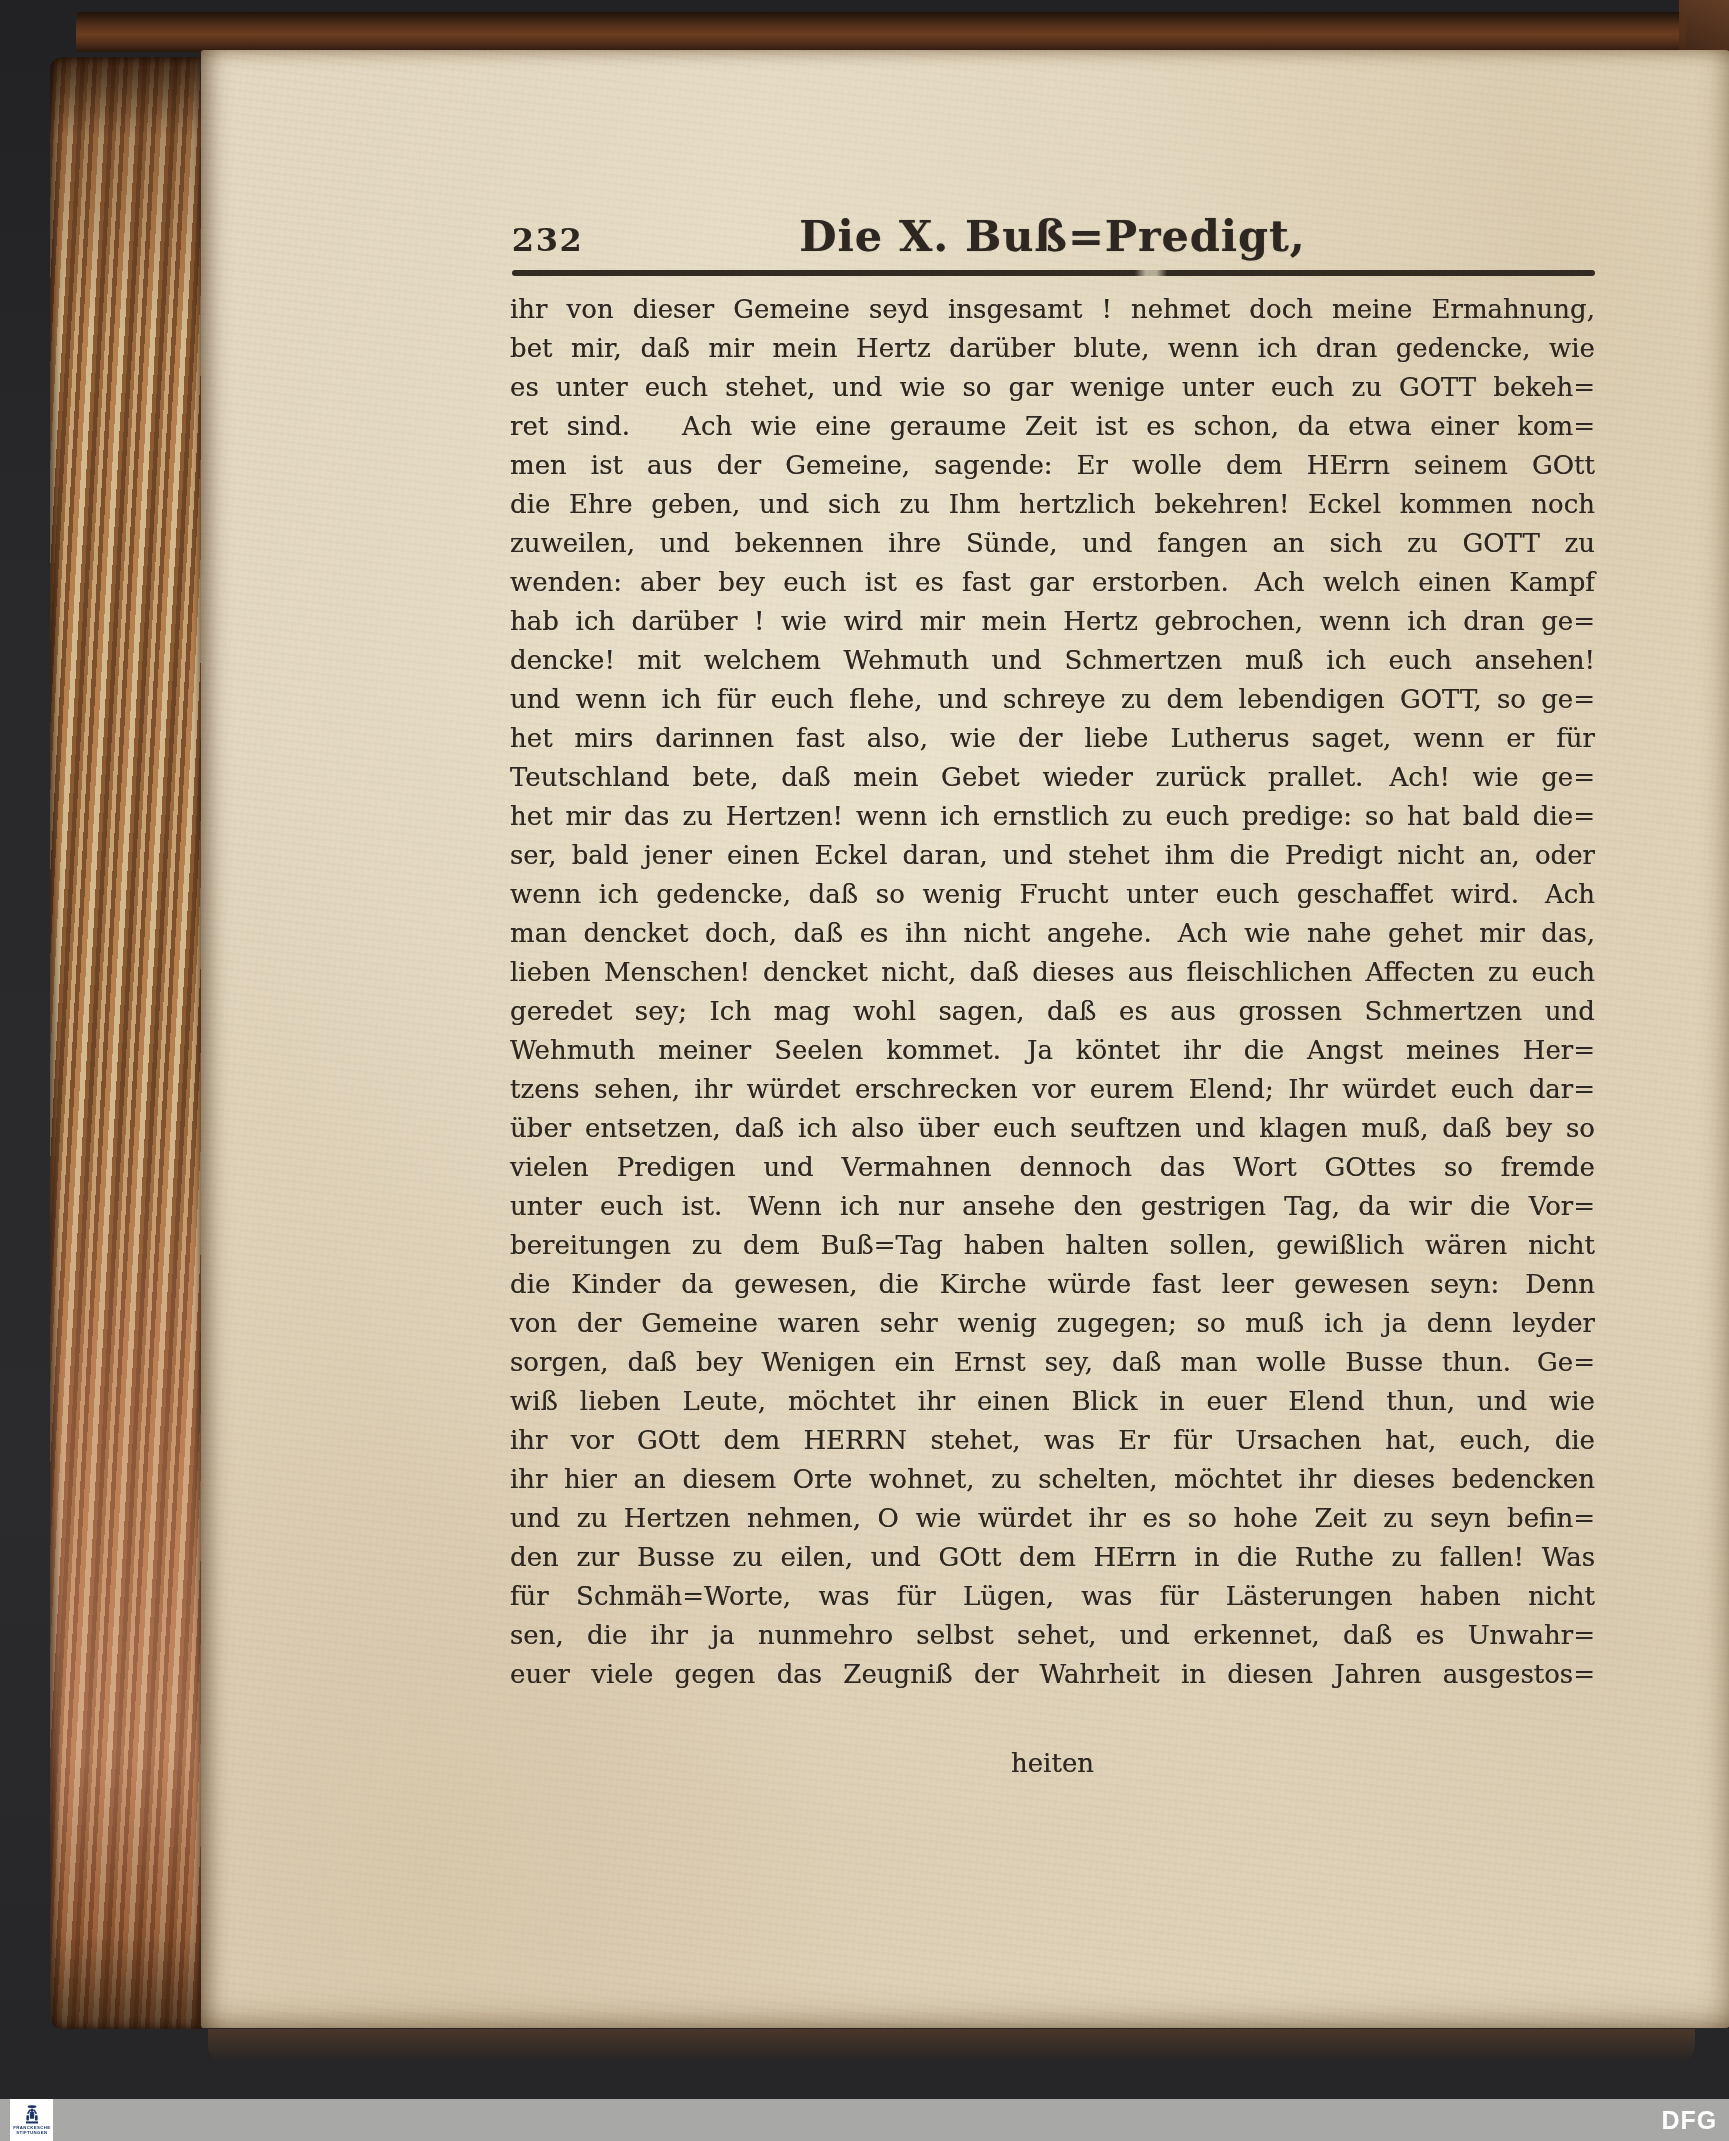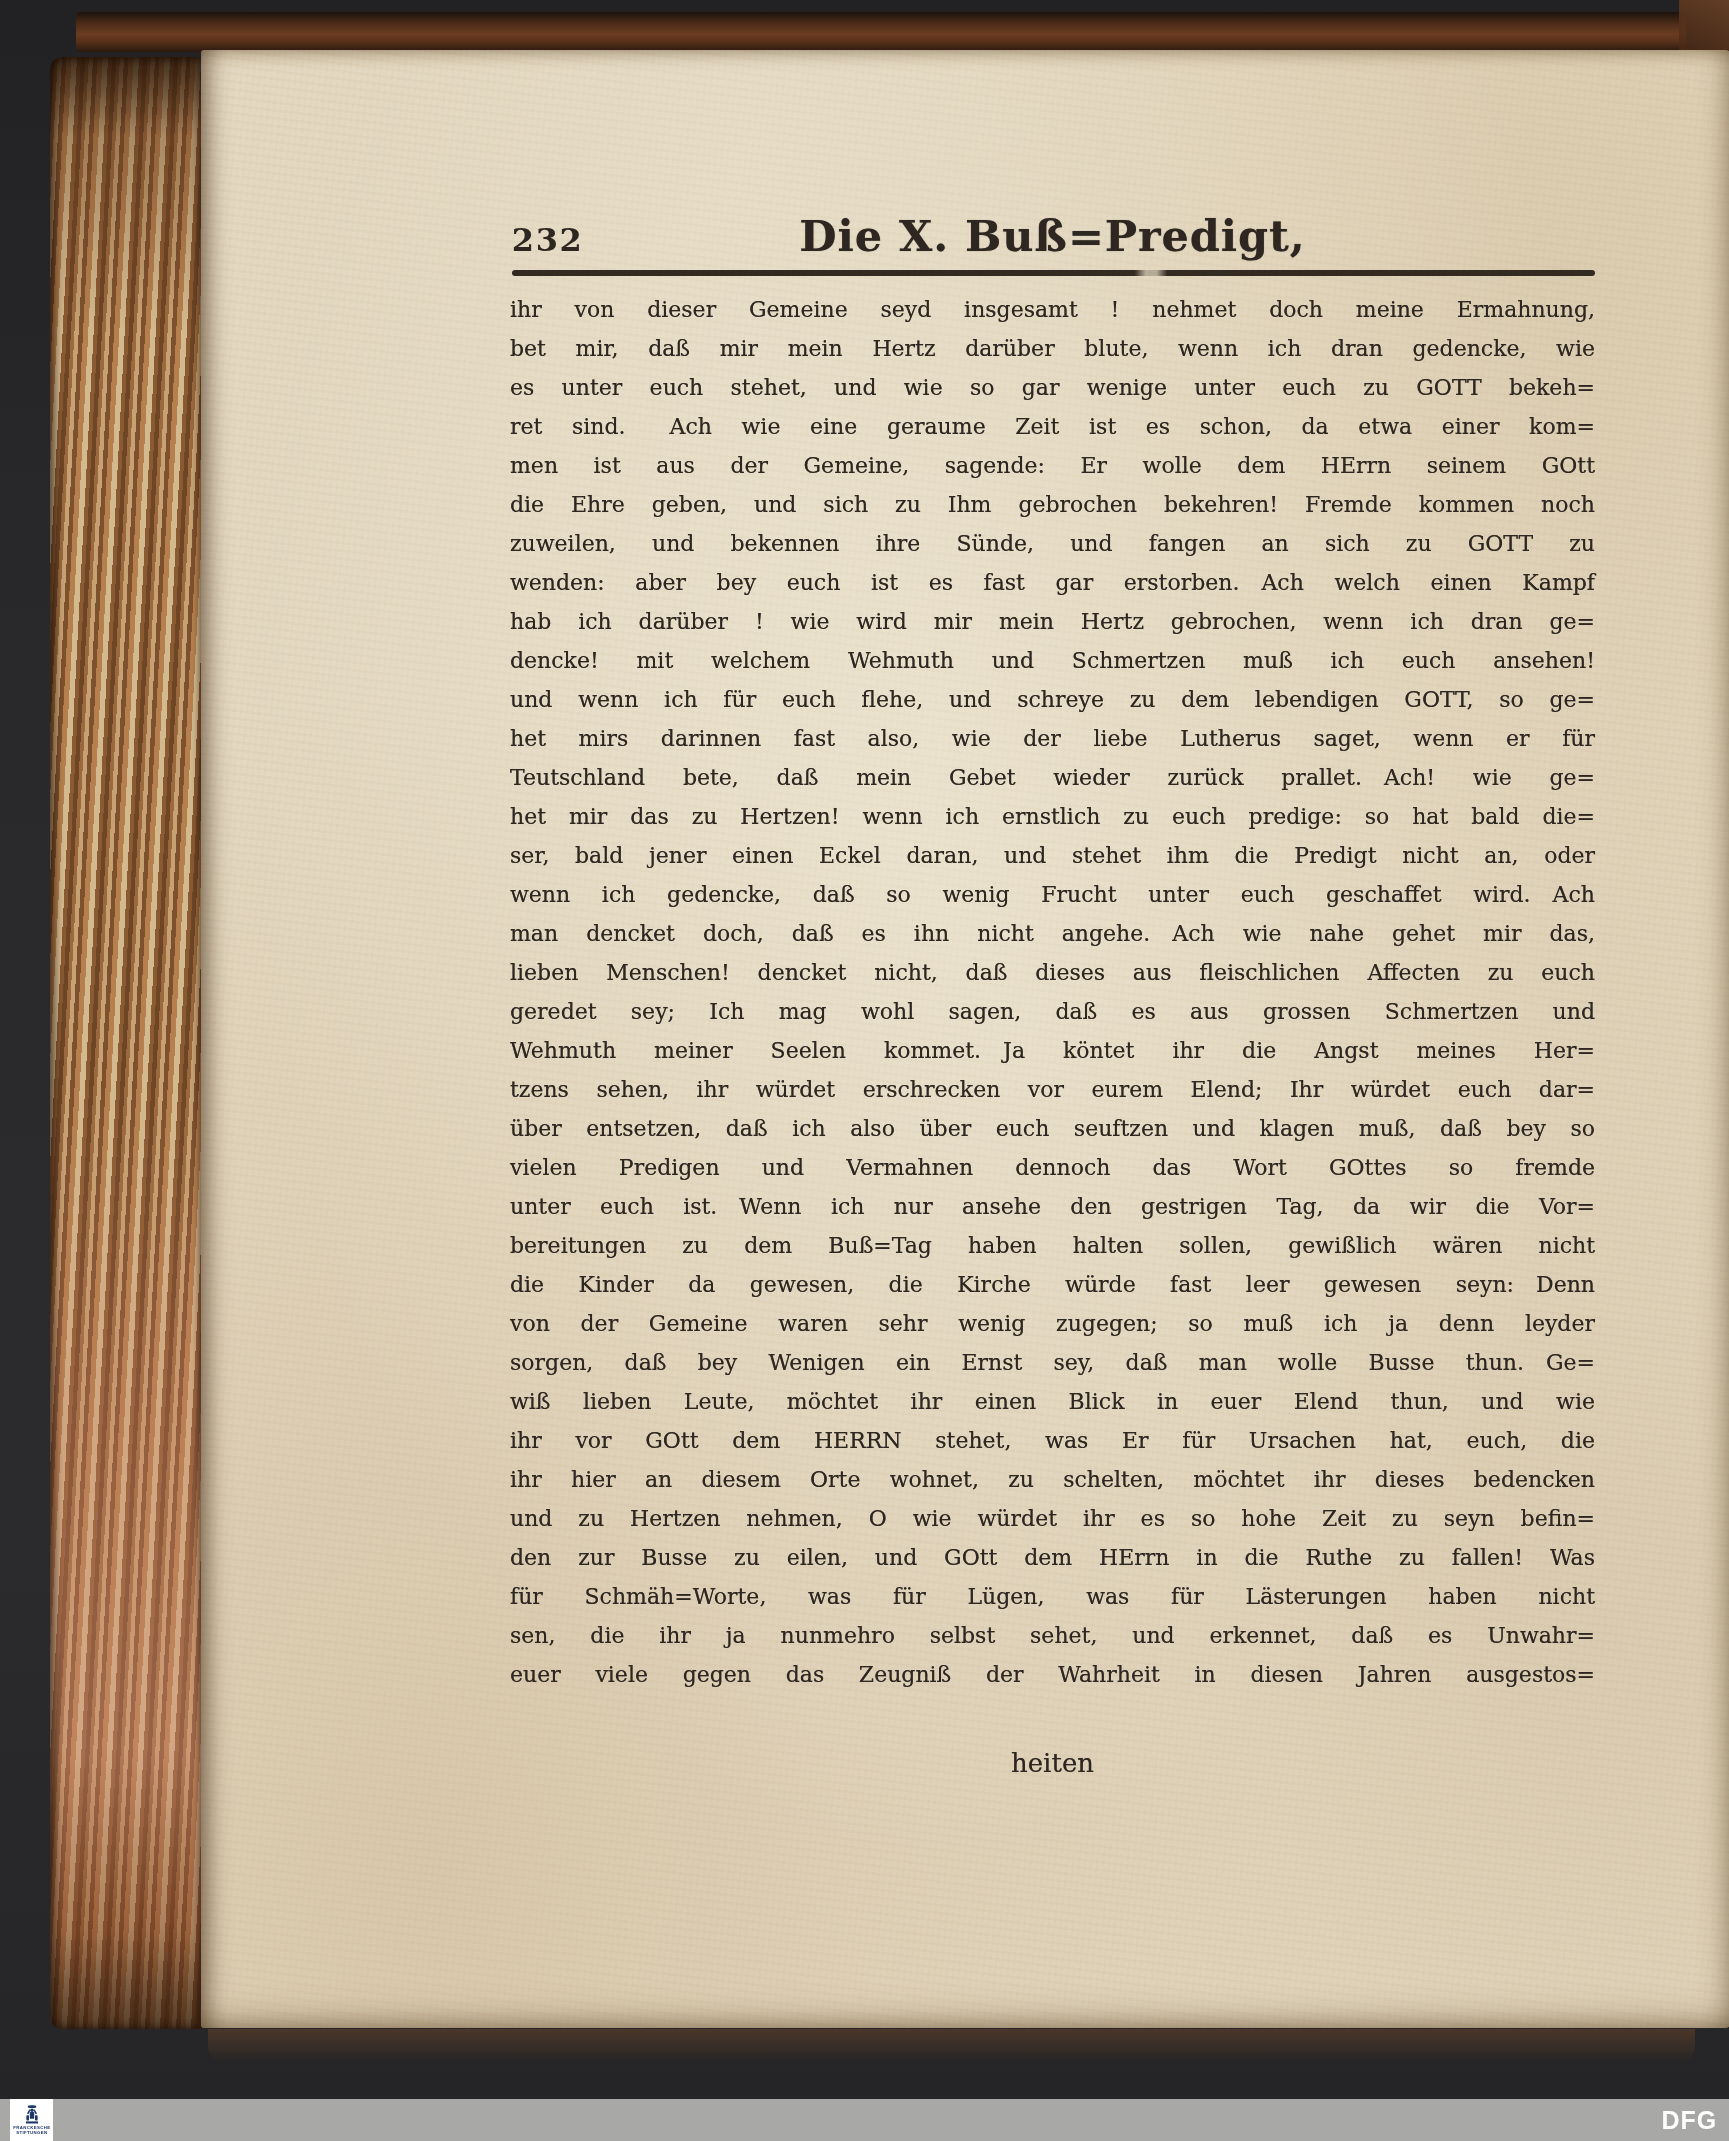--- a/index.html
+++ b/index.html
@@ -106,21 +106,21 @@
       #332a21 60.5%, #332a21 100%);
     border-radius: 3.5px;
   }
   .body {
     position: absolute;
     left: 309px; top: 240px;
     width: 1085px;
     overflow: visible;
   }
   .line {
-    font-size: 22px;
+    font-size: 26px;
     line-height: 39px;
     height: 39px;
     white-space: nowrap;
     text-align: justify;
     text-align-last: justify;
     text-shadow: 0 0 0.6px rgba(46,39,33,.65);
   }
   .catchword {
     position: absolute;
     left: 309px; top: 1698px;
@@ -181,21 +181,21 @@
       <span class="pagenum">232</span>
       <span class="running-title">Die X. Buß=Predigt,</span>
     </div>
     <div class="header-rule"></div>
     <div class="body" id="body">
         <div class="line">ihr von dieser Gemeine seyd insgesamt ! nehmet doch meine Ermahnung,</div>
         <div class="line">bet mir, daß mir mein Hertz darüber blute, wenn ich dran gedencke, wie</div>
         <div class="line">es unter euch stehet, und wie so gar wenige unter euch zu GOTT bekeh=</div>
         <div class="line">ret sind.  Ach wie eine geraume Zeit ist es schon, da etwa einer kom=</div>
         <div class="line">men ist aus der Gemeine, sagende: Er wolle dem HErrn seinem GOtt</div>
-        <div class="line">die Ehre geben, und sich zu Ihm gebrochen bekehren! Fremde kommen noch</div>
+        <div class="line">die Ehre geben, und sich zu Ihm hertzlich bekehren! Eckel kommen noch</div>
         <div class="line">zuweilen, und bekennen ihre Sünde, und fangen an sich zu GOTT zu</div>
         <div class="line">wenden: aber bey euch ist es fast gar erstorben. Ach welch einen Kampf</div>
         <div class="line">hab ich darüber ! wie wird mir mein Hertz gebrochen, wenn ich dran ge=</div>
         <div class="line">dencke! mit welchem Wehmuth und Schmertzen muß ich euch ansehen!</div>
         <div class="line">und wenn ich für euch flehe, und schreye zu dem lebendigen GOTT, so ge=</div>
         <div class="line">het mirs darinnen fast also, wie der liebe Lutherus saget, wenn er für</div>
         <div class="line">Teutschland bete, daß mein Gebet wieder zurück prallet. Ach! wie ge=</div>
         <div class="line">het mir das zu Hertzen! wenn ich ernstlich zu euch predige: so hat bald die=</div>
         <div class="line">ser, bald jener einen Eckel daran, und stehet ihm die Predigt nicht an, oder</div>
         <div class="line">wenn ich gedencke, daß so wenig Frucht unter euch geschaffet wird. Ach</div>

